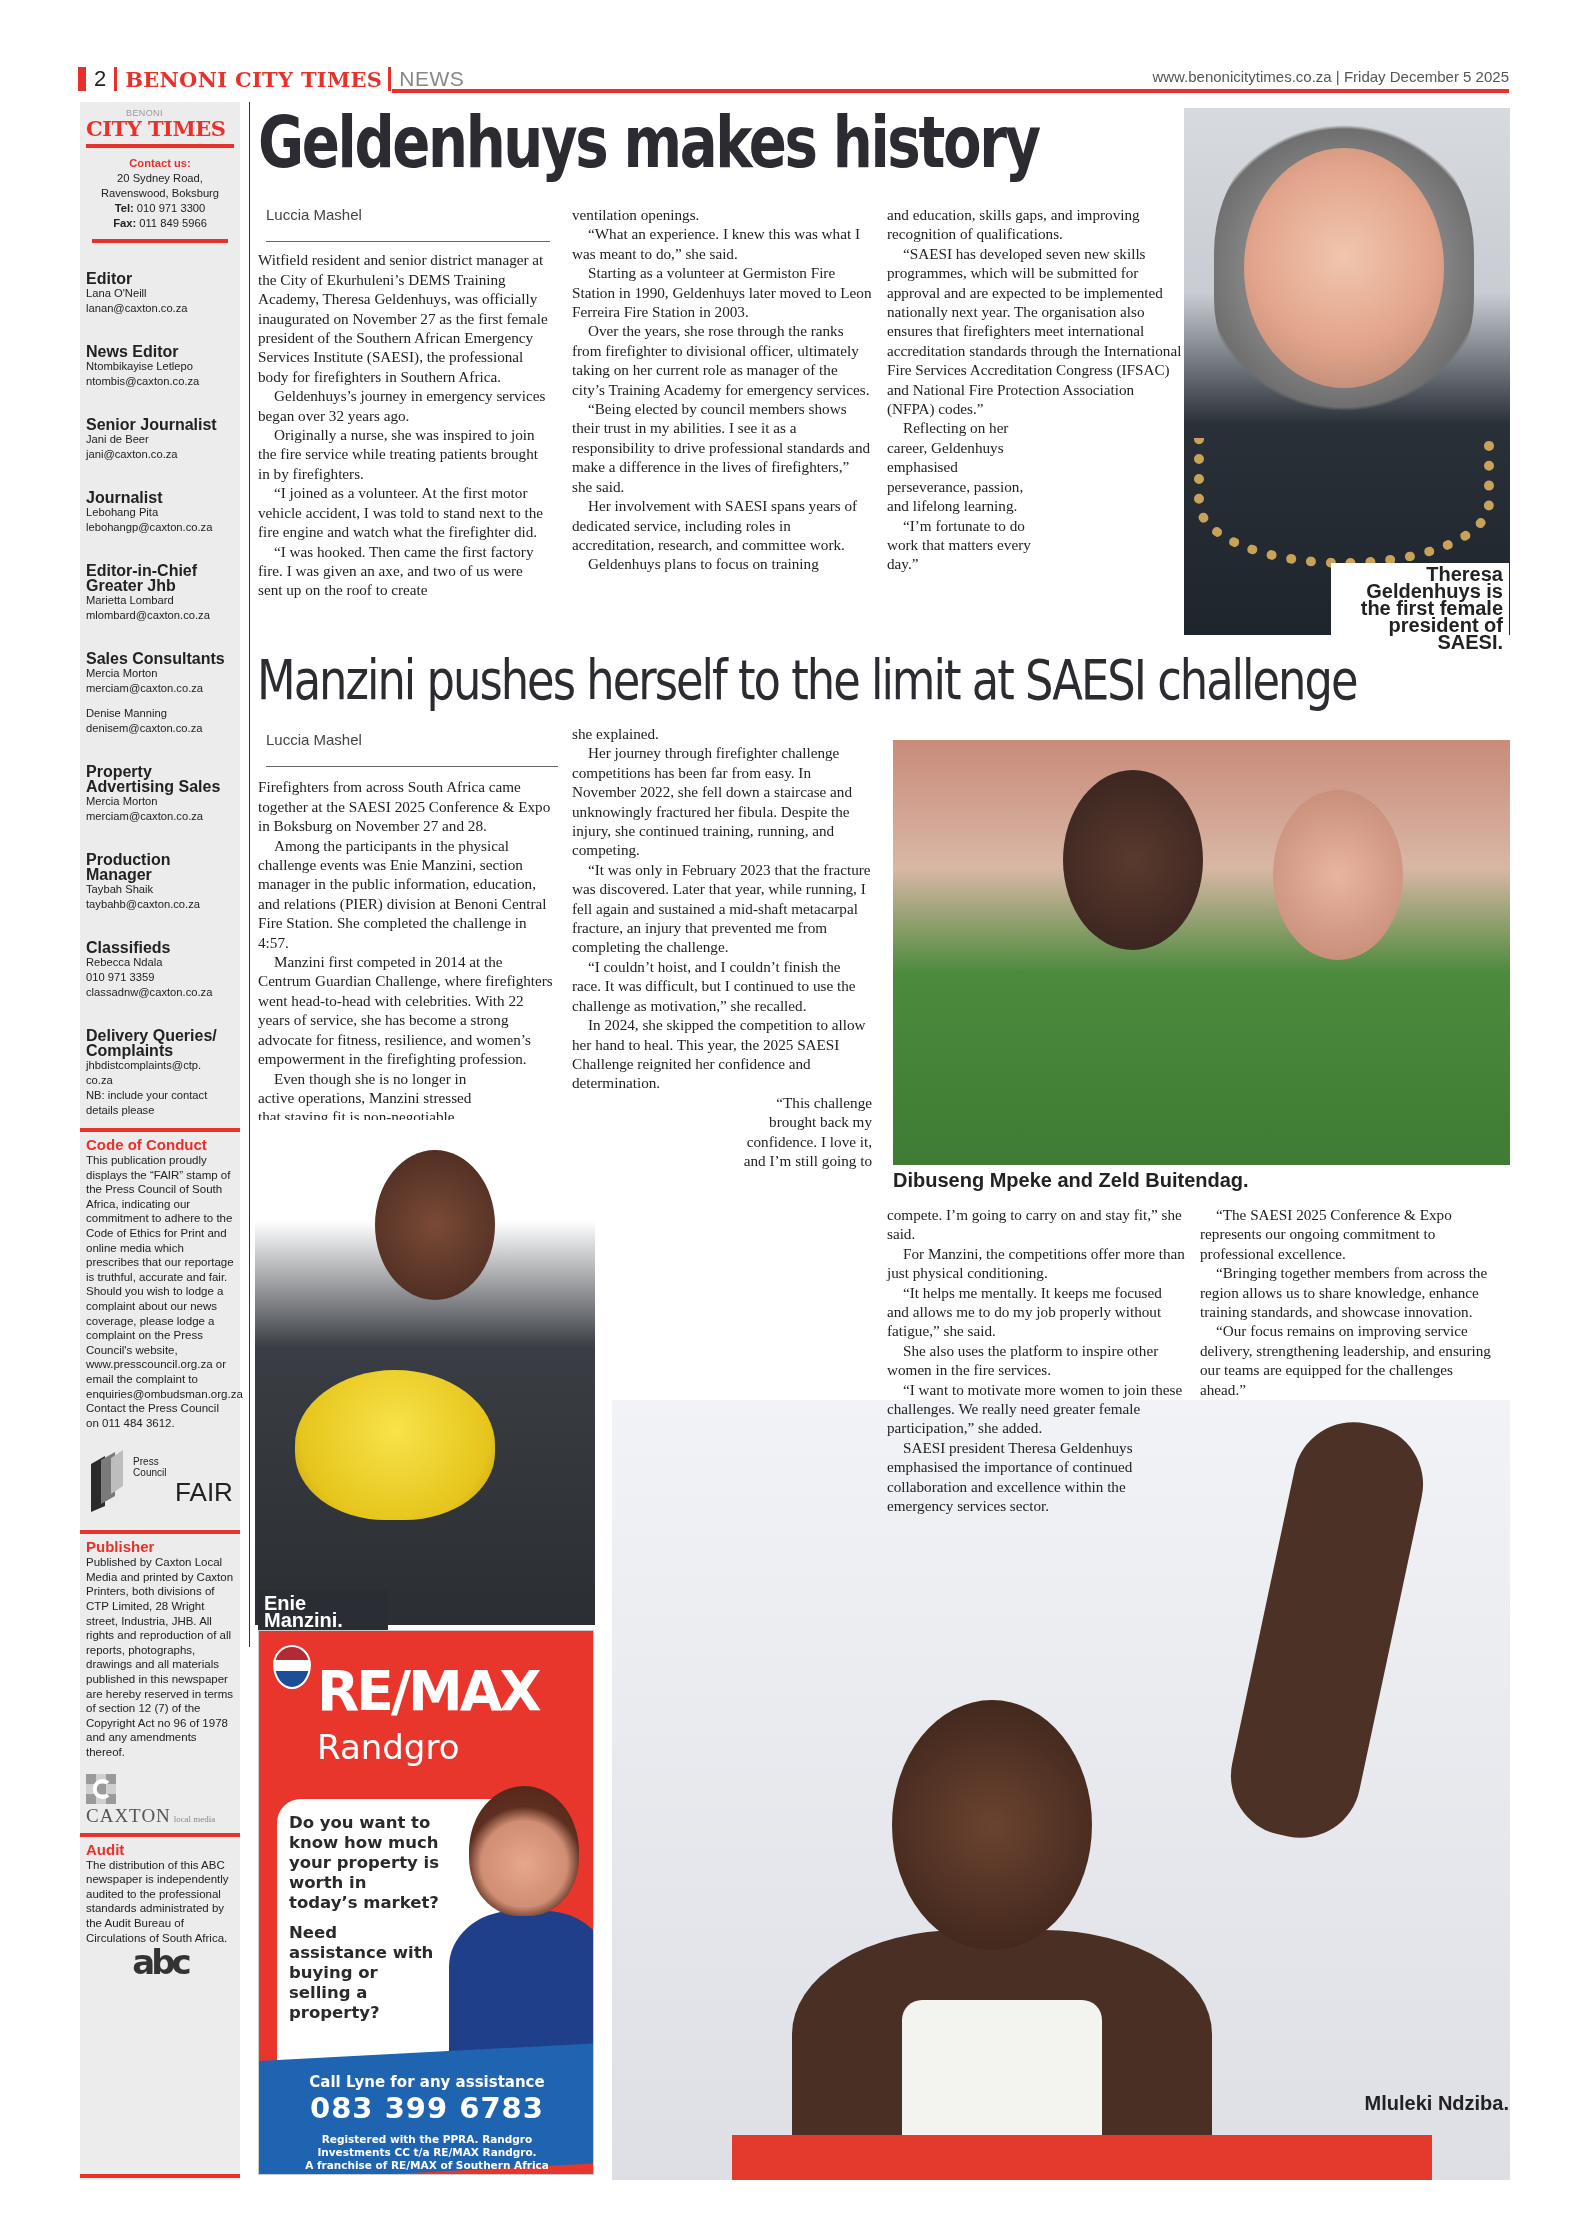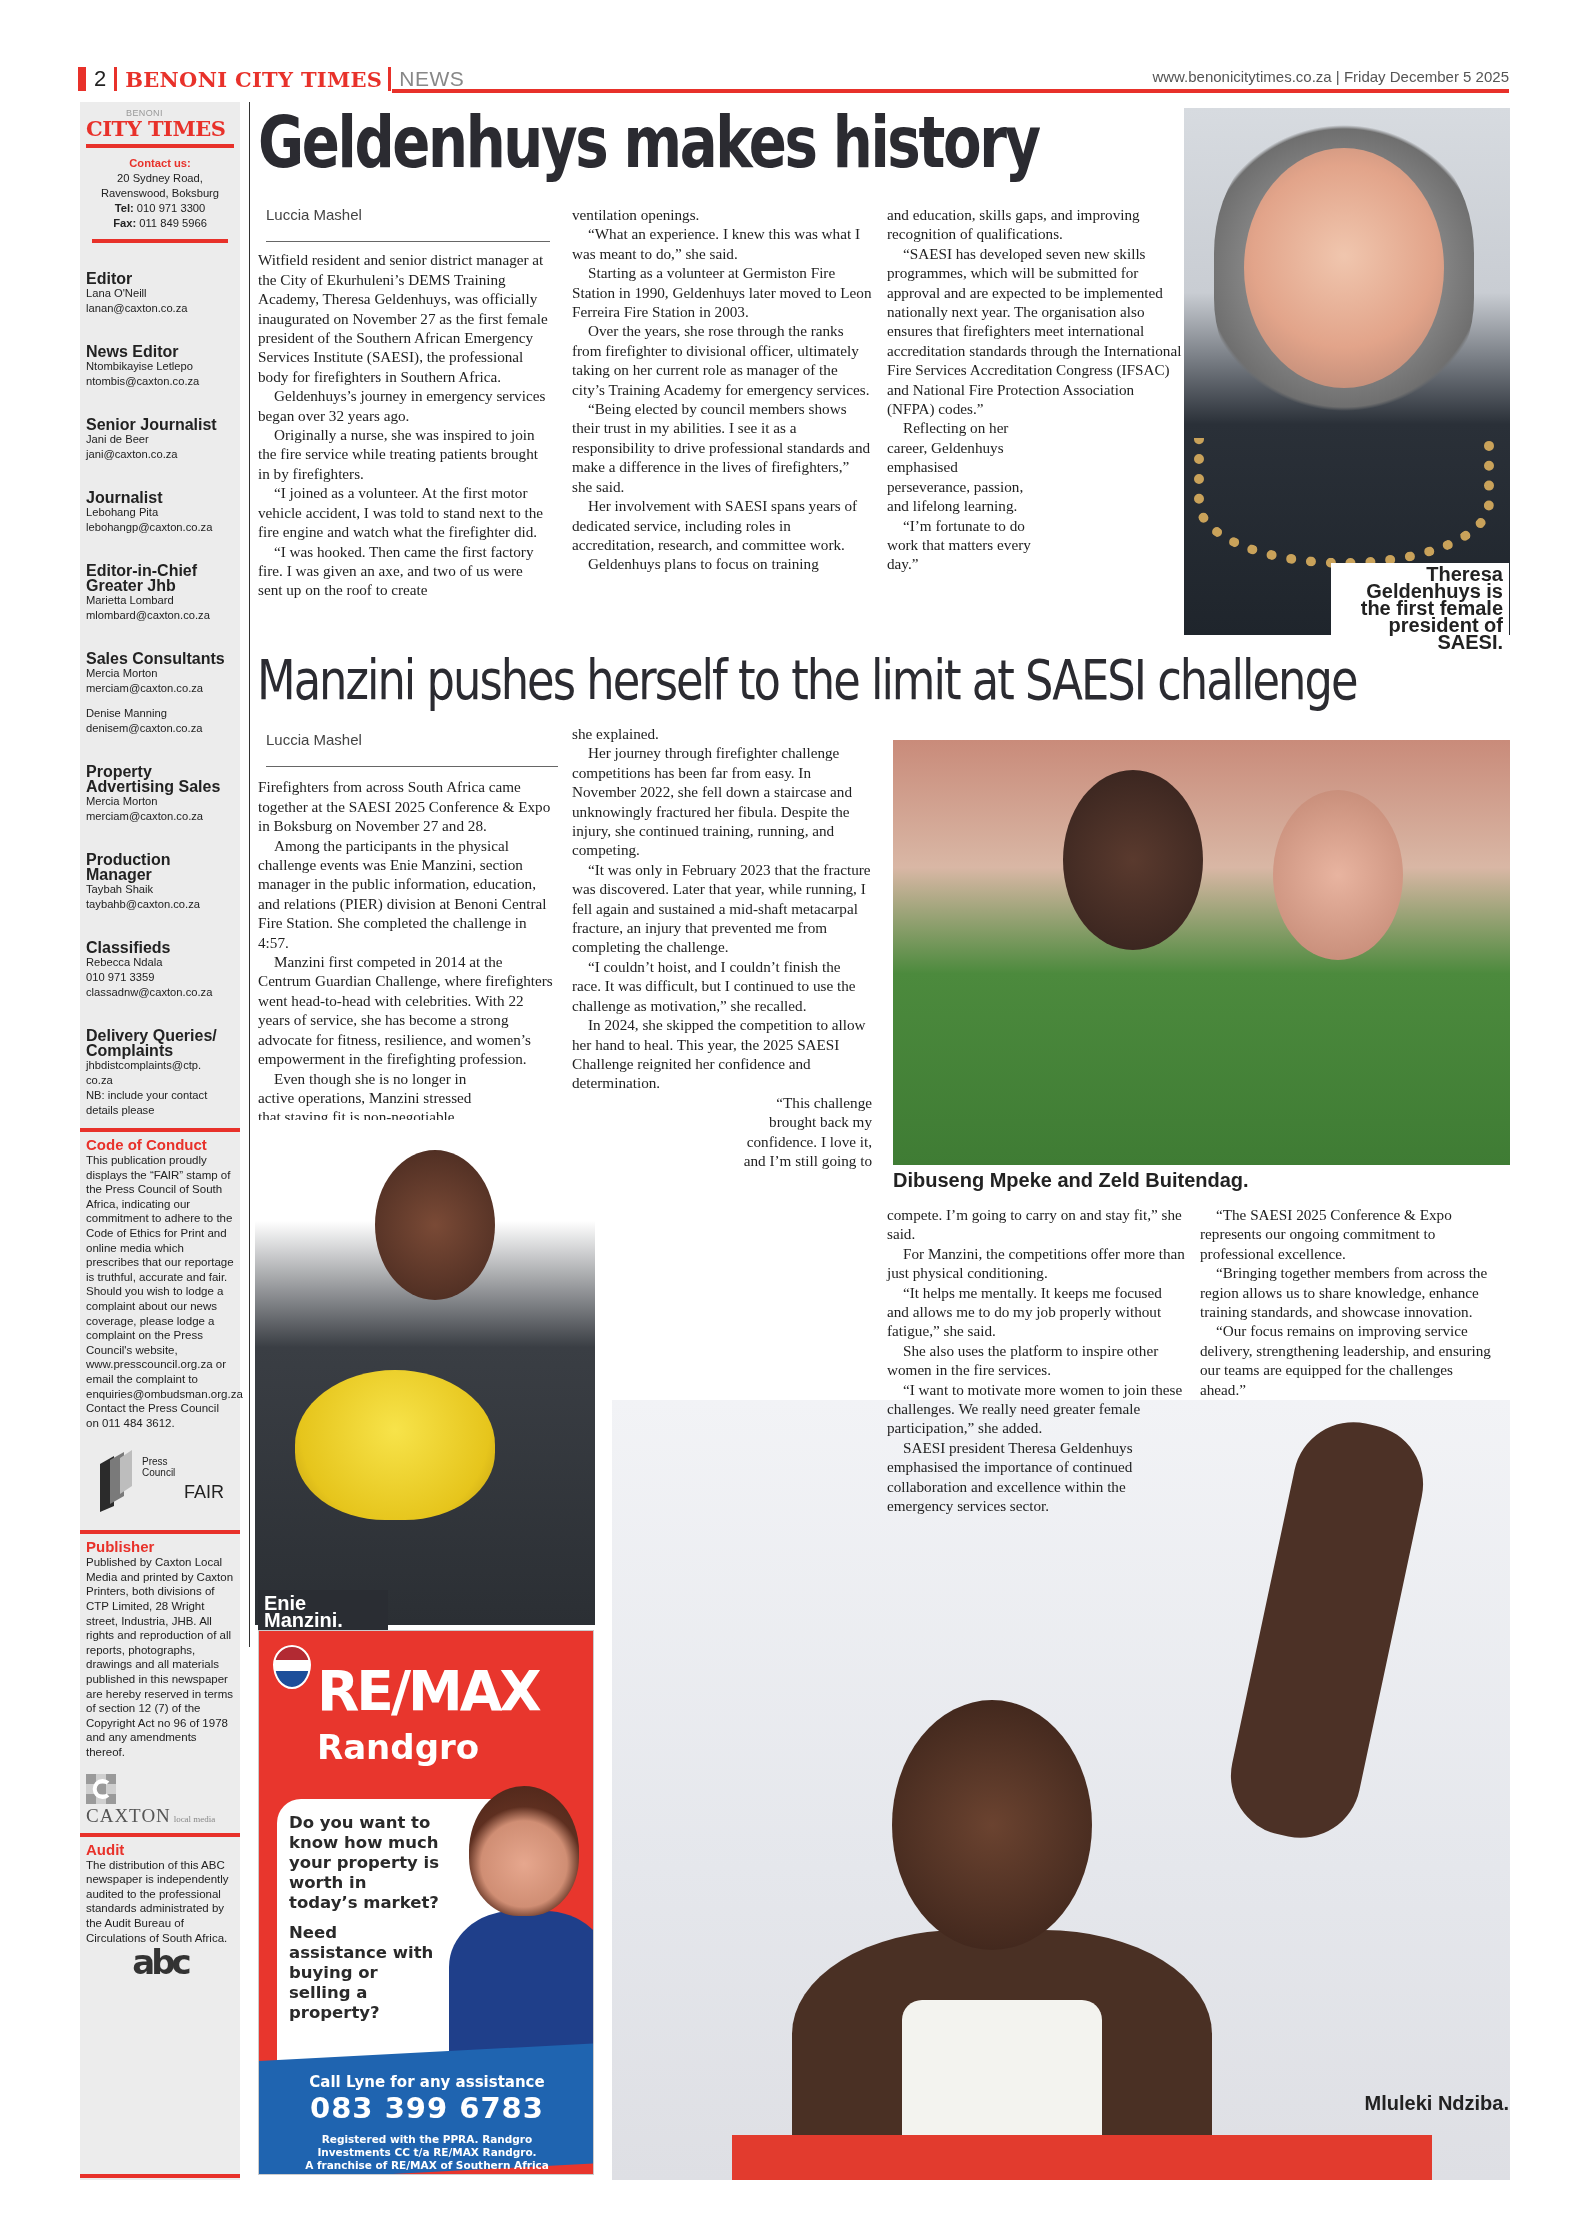--- a/index.html
+++ b/index.html
@@ -67,21 +67,21 @@
   .cap-geld { right: 63px; top: 563px; background: #fff; padding: 3px 6px; text-align: right; width: 178px; }
   .cap-enie { left: 258px; top: 1590px; background: #2a2d33; color: #fff; padding: 5px 6px; width: 130px; }
 
   
   .h2 { position: absolute; left: 257px; top: 648px; font-family: "DejaVu Sans", sans-serif; font-weight: normal; font-size: 56px; line-height: 64px; color: #2b2b31; letter-spacing: -2.5px; transform: scaleX(0.8); transform-origin: left top; white-space: nowrap; }
 
   
   .ad { position: absolute; left: 258px; top: 1630px; width: 336px; height: 545px; background: #e8362d; border: 1px solid #ccc; overflow: hidden; font-family: "DejaVu Sans", sans-serif; }
   .ad-pin { position: absolute; left: 14px; top: 14px; width: 38px; height: 44px; border-radius: 50% 50% 50% 50% / 45% 45% 55% 55%; background: linear-gradient(180deg,#b22a33 0 33%,#fff 33% 60%,#1d4e9a 60% 100%); border: 2px solid #fff; }
   .ad-brand { position: absolute; left: 58px; top: 30px; font-size: 55px; font-weight: bold; color: #fff; letter-spacing: -3px; line-height: 60px; }
-  .ad-sub { position: absolute; left: 58px; top: 96px; font-size: 34px; font-weight: bold; color: #fff; line-height: 40px; }
+  .ad-sub { position: absolute; left: 58px; top: 96px; font-size: 34px; font-weight: normal; color: #fff; line-height: 40px; }
   .ad-bubble { position: absolute; left: 18px; top: 168px; width: 240px; height: 285px; background: #fff; border-radius: 24px 0 0 10px; padding: 14px 12px; }
   .ad-q { font-size: 16.5px; font-weight: bold; color: #2a2a2a; line-height: 20px; }
   .ad-q2 { margin-top: 10px; }
   .ad-person { position: absolute; left: 200px; top: 155px; width: 140px; height: 260px; }
   .ad-person .hd { position: absolute; left: 10px; top: 0; width: 110px; height: 130px; border-radius: 50% 50% 45% 45%; background: radial-gradient(circle at 50% 60%, #e6a78e 0%, #d08e74 45%, #5e2f20 60%, #4a2418 100%); }
   .ad-person .bd { position: absolute; left: -10px; top: 125px; width: 160px; height: 140px; border-radius: 40% 40% 0 0; background: #1f3f8a; }
   .ad-blue { position: absolute; left: 0; top: 430px; width: 336px; height: 120px; background: #1f64b0; transform: skewY(-3deg); transform-origin: left top; }
   .ad-blue-inner { position: absolute; left: 0; top: 430px; width: 336px; height: 115px; text-align: center; color: #fff; padding-top: 12px; }
   .ad-call { font-size: 15px; font-weight: bold; line-height: 18px; }
   .ad-phone { font-size: 29px; font-weight: bold; line-height: 34px; letter-spacing: 1px; }
@@ -185,21 +185,21 @@
   <div class="sb-para">This publication proudly displays the “FAIR” stamp of the Press Council of South Africa, indicating our commitment to adhere to the Code of Ethics for Print and online media which prescribes that our reportage is truthful, accurate and fair. Should you wish to lodge a complaint about our news coverage, please lodge a complaint on the Press Council's website, www.presscouncil.org.za or email the complaint to enquiries@ombudsman.org.za Contact the Press Council on 011 484 3612.</div>
   <div class="logo-box">
     <svg width="40" height="62" viewBox="0 0 40 62">
       <polygon points="4,14 18,6 18,56 4,62" fill="#2b2b2b"></polygon>
       <polygon points="14,10 28,2 28,46 14,54" fill="#7a7a7a"></polygon>
       <polygon points="24,8 36,0 36,36 24,44" fill="#bdbdbd"></polygon>
     </svg>
     <div style="margin-left:6px; font-family:'Liberation Sans',sans-serif; line-height:11px;">
       <div style="font-size:10px;">Press</div>
       <div style="font-size:10px;">Council</div>
-      <div style="font-size:18px; line-height:28px; color:#222;margin-left:42px;">FAIR</div>
+      <div style="font-size:26px; line-height:28px; color:#222;margin-left:42px;">FAIR</div>
     </div>
   </div>
 
   <div class="redrule" style="margin:0 -6px 0 -6px;"></div>
   <div class="sb-sec-h">Publisher</div>
   <div class="sb-para">Published by Caxton Local Media and printed by Caxton Printers, both divisions of CTP Limited, 28 Wright street, Industria, JHB. All rights and reproduction of all reports, photographs, drawings and all materials published in this newspaper are hereby reserved in terms of section 12 (7) of the Copyright Act no 96 of 1978 and any amendments thereof.</div>
   <div style="margin:14px 0 6px 0;">
     <svg width="30" height="30" viewBox="0 0 30 30">
       <rect x="0" y="0" width="10" height="10" fill="#9a9a9a"></rect>
         <rect x="10" y="0" width="10" height="10" fill="#cfcfcf"></rect>

